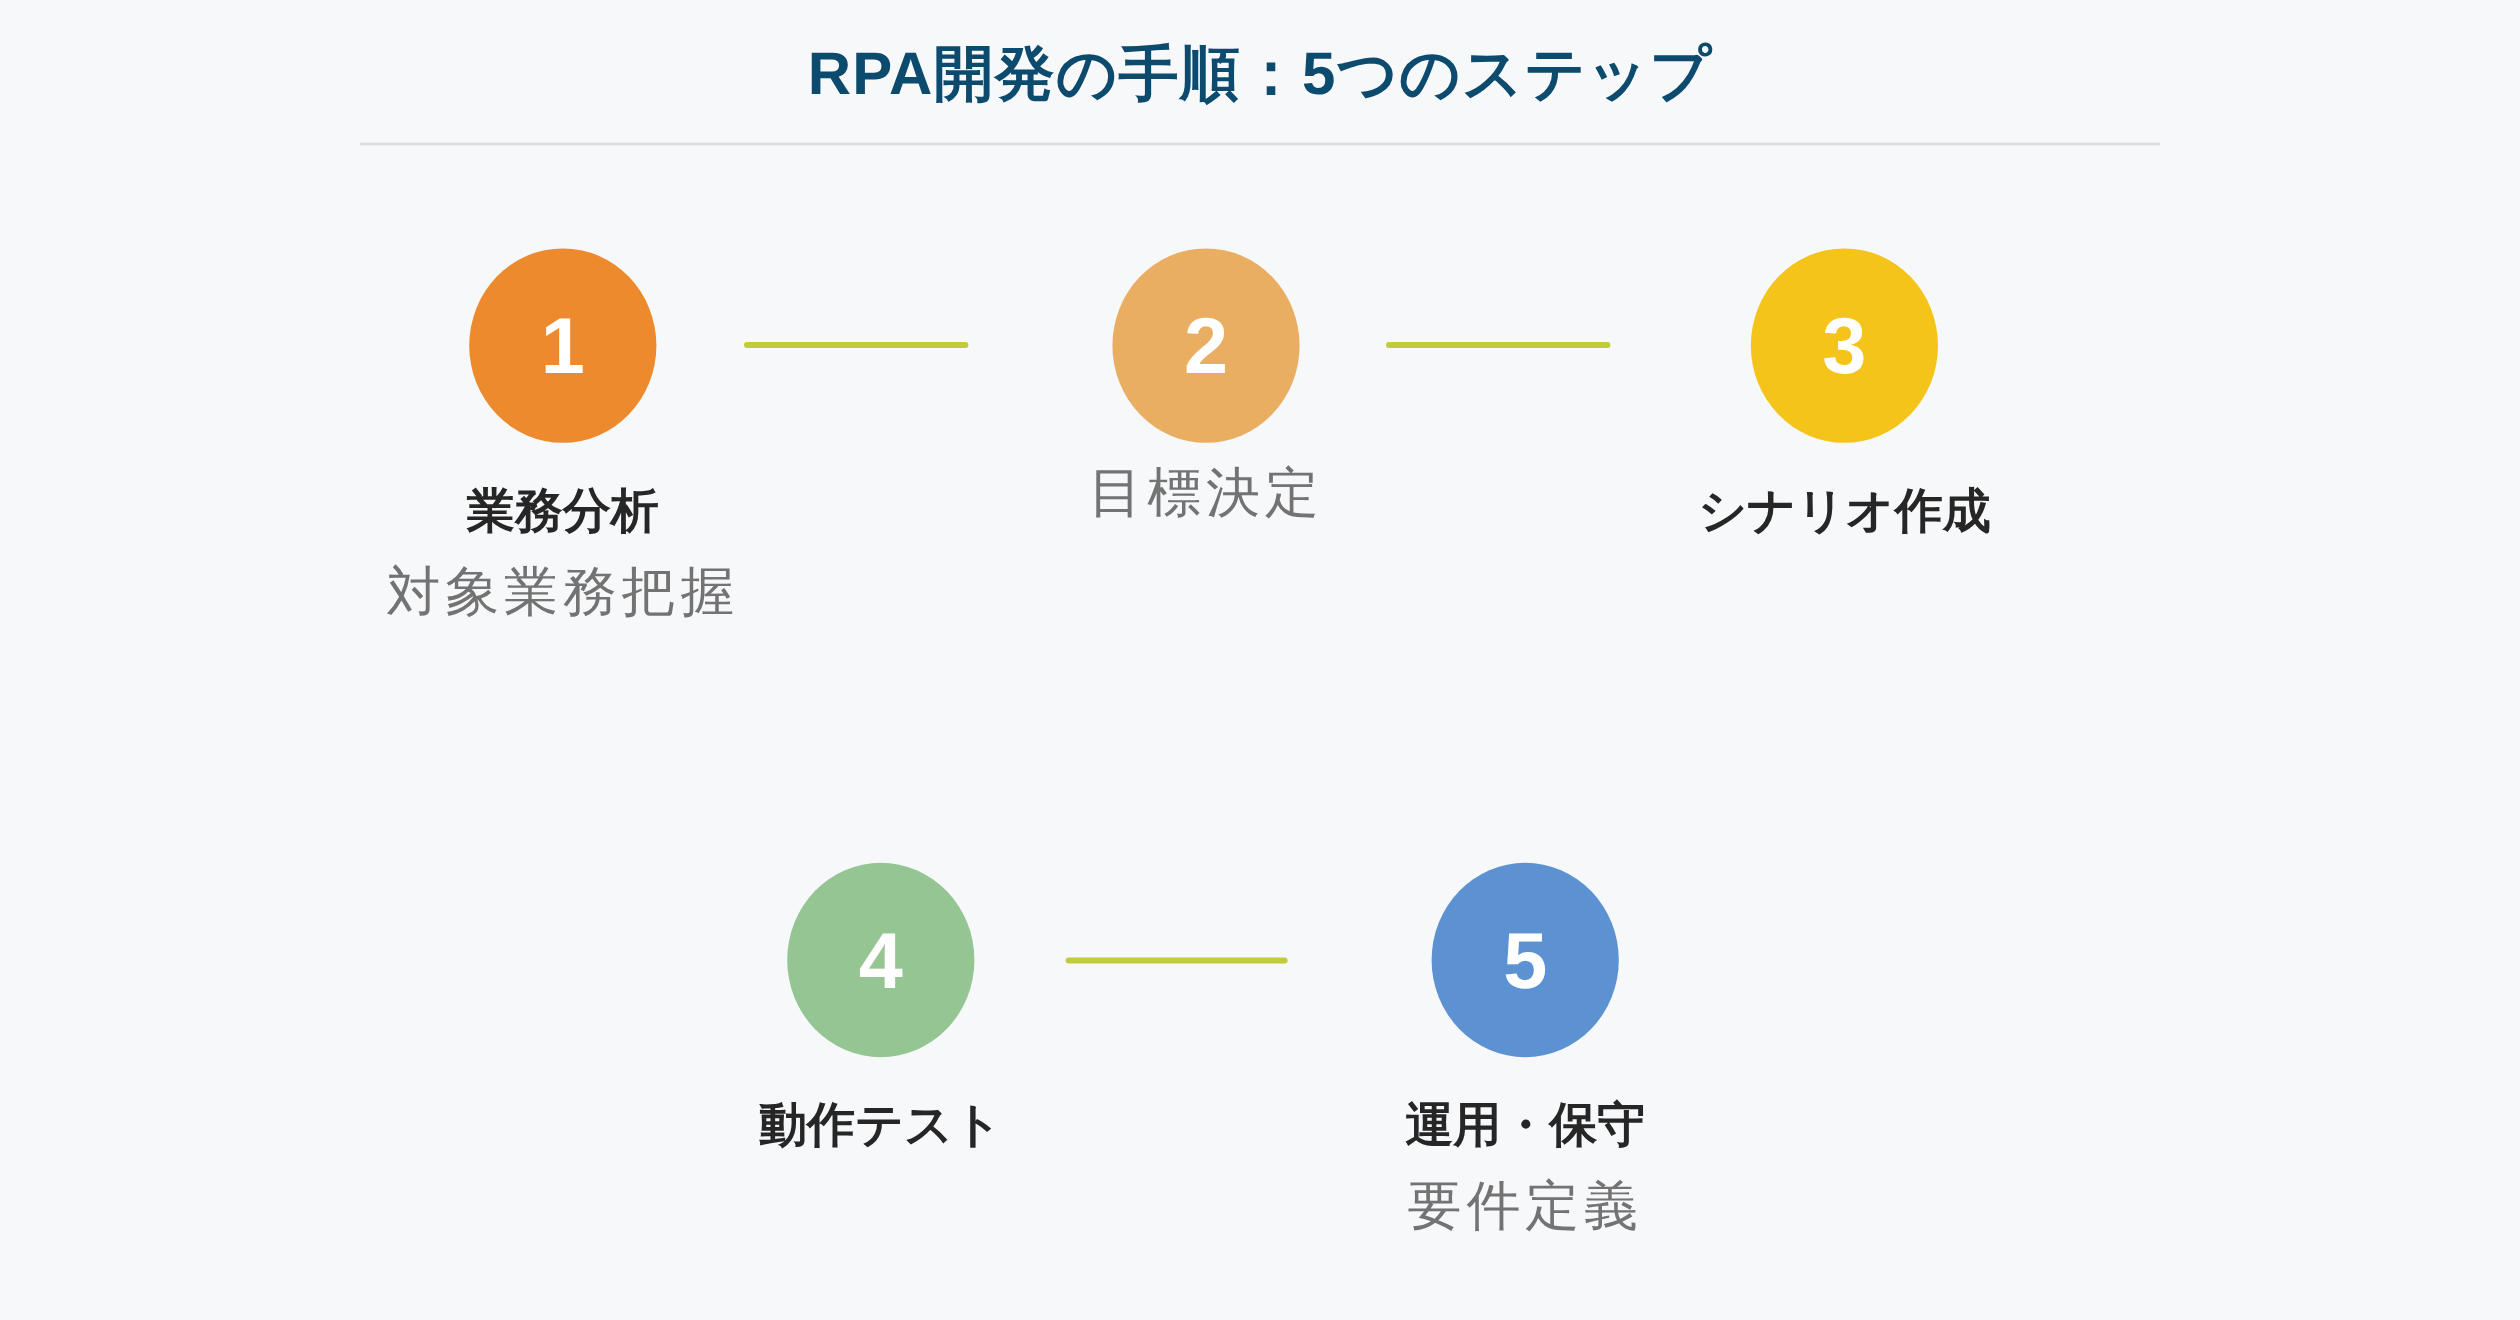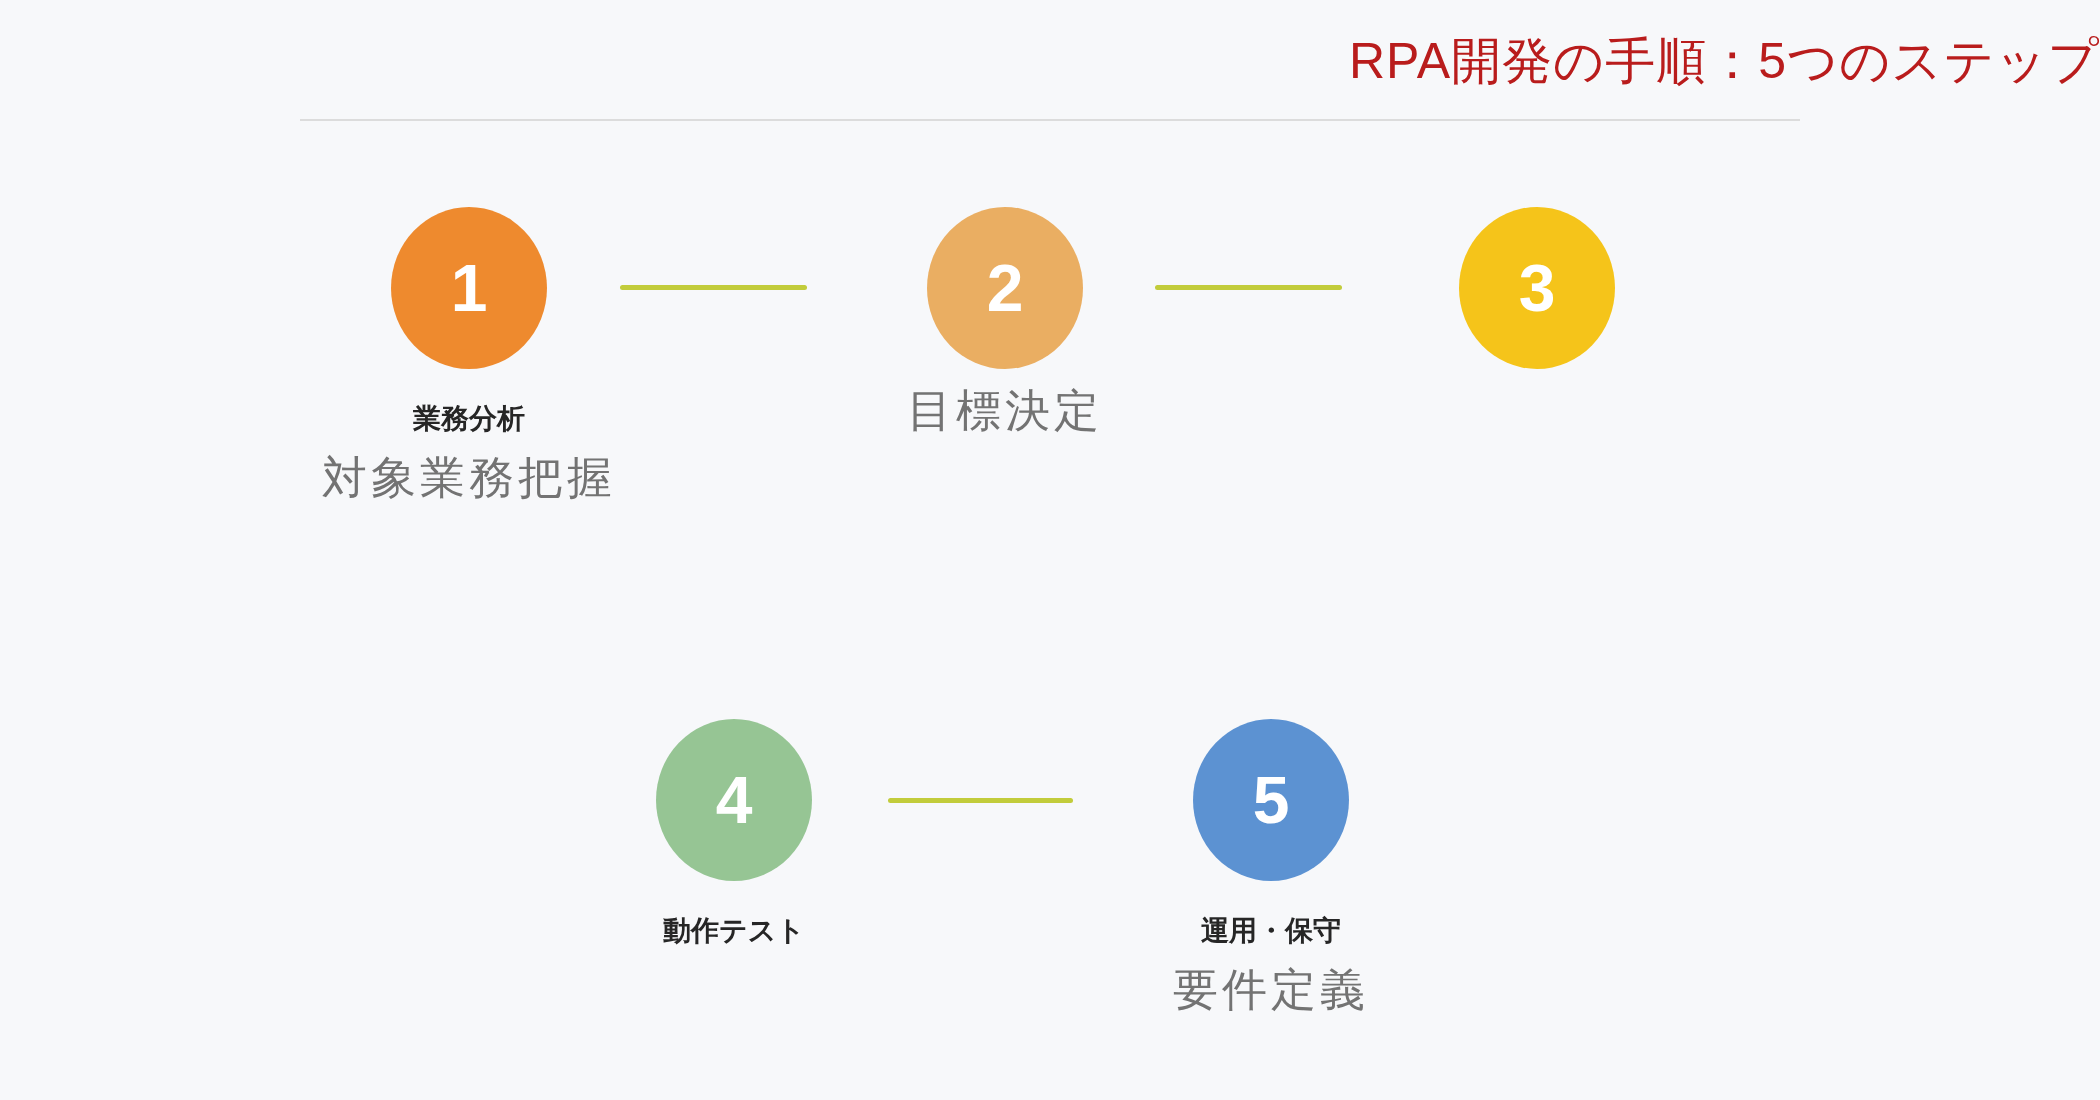--- a/index.html
+++ b/index.html
@@ -14,24 +14,24 @@
     height: 1100px;
     background: #F7F8FA;
     overflow: hidden;
   }
   .title {
     position: absolute;
     left: 0;
     top: 28px;
     width: 2100px;
     margin: 0;
-    text-align: right;
+    text-align: center;
     font-size: 50px;
-    font-weight: normal;
-    color: #b91c1c;
+    font-weight: bold;
+    color: #0c4a6e;
     letter-spacing: 1px;
   }
   .divider {
     position: absolute;
     left: 300px;
     top: 119px;
     width: 1500px;
     height: 2px;
     background: #DCDCDC;
   }
@@ -63,21 +63,21 @@
     justify-content: center;
   }
   .circle .num {
     color: #FFFFFF;
     font-size: 66px;
     font-weight: bold;
     line-height: 1;
   }
   .step .label {
     margin-top: 32px;
-    font-size: 28px;
+    font-size: 40px;
     font-weight: bold;
     color: #262626;
     line-height: 1.25;
   }
   .step .desc {
     margin-top: 12px;
     font-size: 45px;
     font-weight: normal;
     color: #737373;
     line-height: 1.32;
@@ -109,20 +109,21 @@
     <div class="circle" style="background: rgb(234, 174, 98);">
       <span class="num">2</span>
     </div>
     <div class="desc">目標決定</div>
   </div>
 
   <div class="step s3">
     <div class="circle" style="background: rgb(245, 196, 26);">
       <span class="num">3</span>
     </div>
+    <div class="label">シナリオ作成</div>
   </div>
 
   <div class="step s4">
     <div class="circle" style="background: rgb(150, 197, 148);">
       <span class="num">4</span>
     </div>
     <div class="label">動作テスト</div>
   </div>
 
   <div class="step s5">

